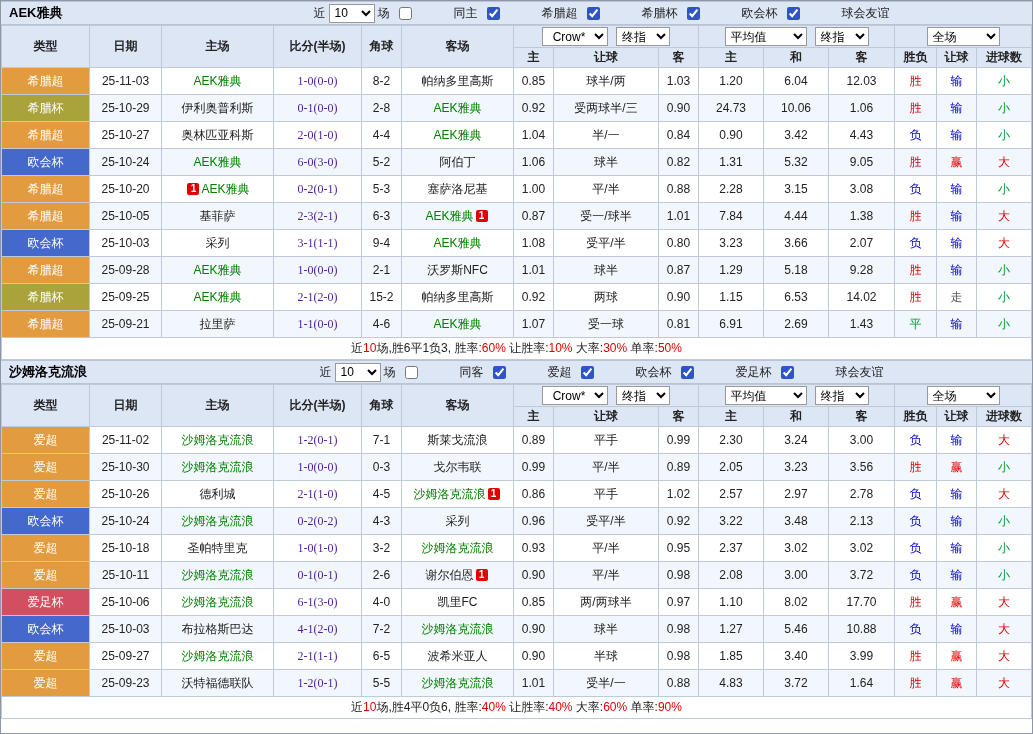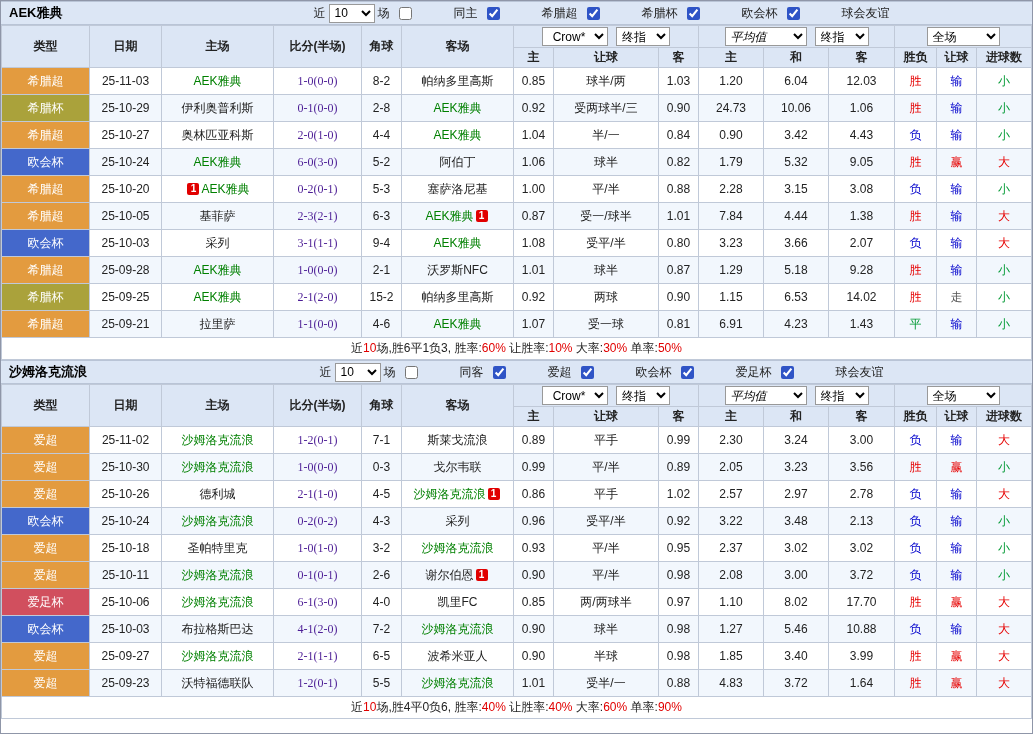--- a/index.html
+++ b/index.html
@@ -23,21 +23,21 @@
   .filters{position:absolute;left:calc(50% + 85px);transform:translateX(-50%);display:flex;align-items:center;gap:3px;white-space:nowrap;}
   .cb{display:inline-flex;align-items:center;margin-left:6px;cursor:pointer;}
   .cb input{width:13px;height:13px;margin:0;accent-color:#2f54c6;}
   .cb-lbl{margin-left:2px;padding-left:40px;}
 
   
   .sel{font-family:inherit;font-size:12px;height:19px;border:1px solid #999;background:#fff;padding:0 1px;}
   .s-count{width:46px;}
   .s-bk{width:66px;text-align:center;}
   .s-fin{width:54px;}
-  .s-avg{width:82px;font-style:italic;}
+  .s-avg{width:82px;}
   .s-scope{width:73px;}
   .sel-wrap{display:flex;justify-content:center;align-items:center;gap:8px;padding:1px 0;}
 
   
   .stats-table{width:100%;border-collapse:collapse;table-layout:fixed;border-radius:21px;}
   .stats-table th,.stats-table td{border:1px solid #c0c9d8;text-align:center;padding:0;white-space:nowrap;overflow:hidden;}
   thead th{background:#dce6f5;font-weight:bold;color:#222;height:19px;font-size:12px;}
   tbody td{height:26px;background:#fff;}
   tbody tr:nth-child(even) td{background:#f2f7fd;}
   tfoot td{height:21px;background:#fff;}
@@ -217,21 +217,21 @@
   <tr class="match-row">
     <td class="c-lg lg-bl">欧会杯</td>
     <td class="c-date">25-10-24</td>
     <td class="c-team home"><span class="tname self">AEK雅典</span></td>
     <td class="c-score">6-0(3-0)</td>
     <td class="c-cor">5-2</td>
     <td class="c-team away"><span class="tname">阿伯丁</span></td>
     <td class="c-o1">1.06</td>
     <td class="c-hd">球半</td>
     <td class="c-o2">0.82</td>
-    <td class="c-e1">1.79</td>
+    <td class="c-e1">1.31</td>
     <td class="c-e2">5.32</td>
     <td class="c-e3">9.05</td>
     <td class="c-r1 t-r">胜</td>
     <td class="c-r2 t-r">赢</td>
     <td class="c-r3 t-r">大</td>
   </tr>
 
   <tr class="match-row">
     <td class="c-lg lg-or">希腊超</td>
     <td class="c-date">25-10-20</td>
@@ -326,21 +326,21 @@
     <td class="c-lg lg-or">希腊超</td>
     <td class="c-date">25-09-21</td>
     <td class="c-team home"><span class="tname">拉里萨</span></td>
     <td class="c-score">1-1(0-0)</td>
     <td class="c-cor">4-6</td>
     <td class="c-team away"><span class="tname self">AEK雅典</span></td>
     <td class="c-o1">1.07</td>
     <td class="c-hd">受一球</td>
     <td class="c-o2">0.81</td>
     <td class="c-e1">6.91</td>
-    <td class="c-e2">4.23</td>
+    <td class="c-e2">2.69</td>
     <td class="c-e3">1.43</td>
     <td class="c-r1 t-g">平</td>
     <td class="c-r2 t-b">输</td>
     <td class="c-r3 t-g">小</td>
   </tr>
 </tbody>
       <tfoot>
         <tr>
           <td colspan="15" class="summary"><span class="seg">近</span><span class="seg red">10</span><span class="seg">场,胜6平1负3, 胜率:</span><span class="seg red">60%</span><span class="seg"> 让胜率:</span><span class="seg red">10%</span><span class="seg"> 大率:</span><span class="seg red">30%</span><span class="seg"> 单率:</span><span class="seg red">50%</span></td>
         </tr>

